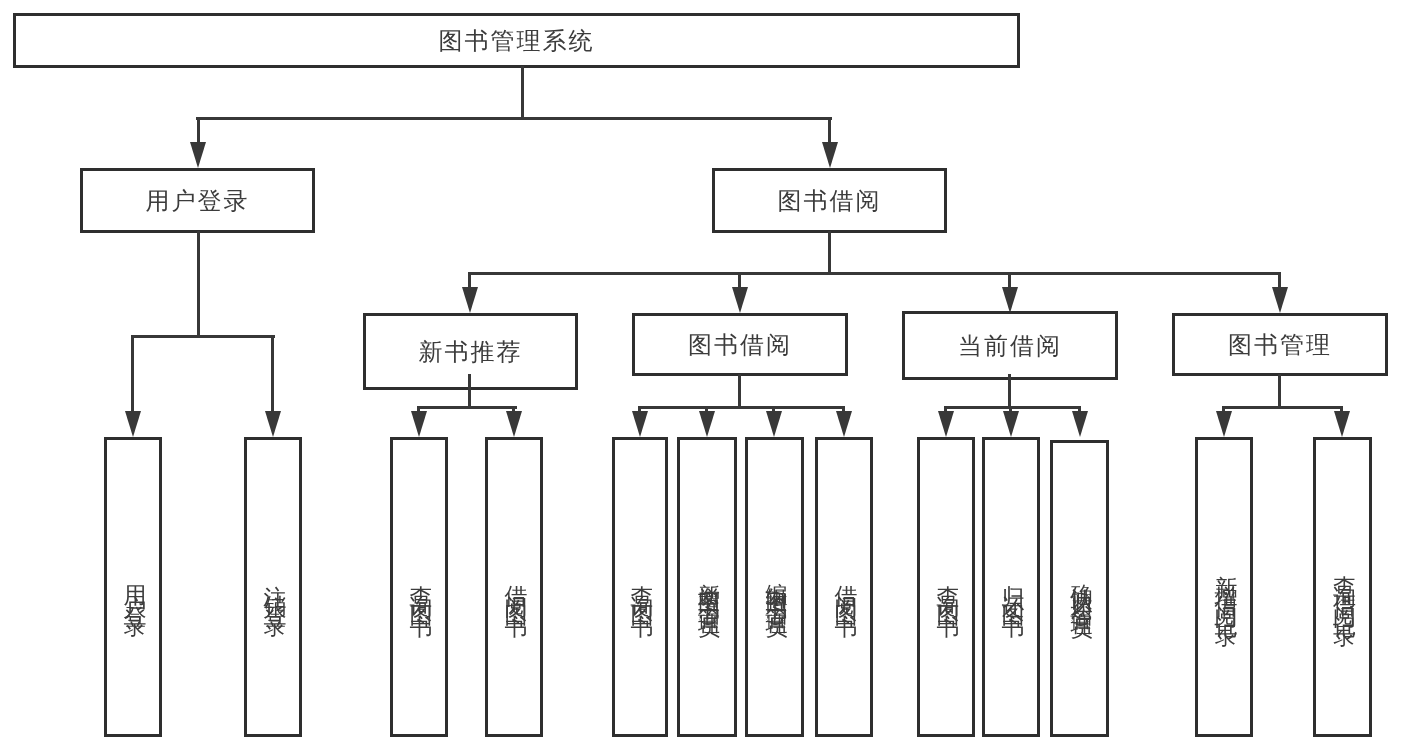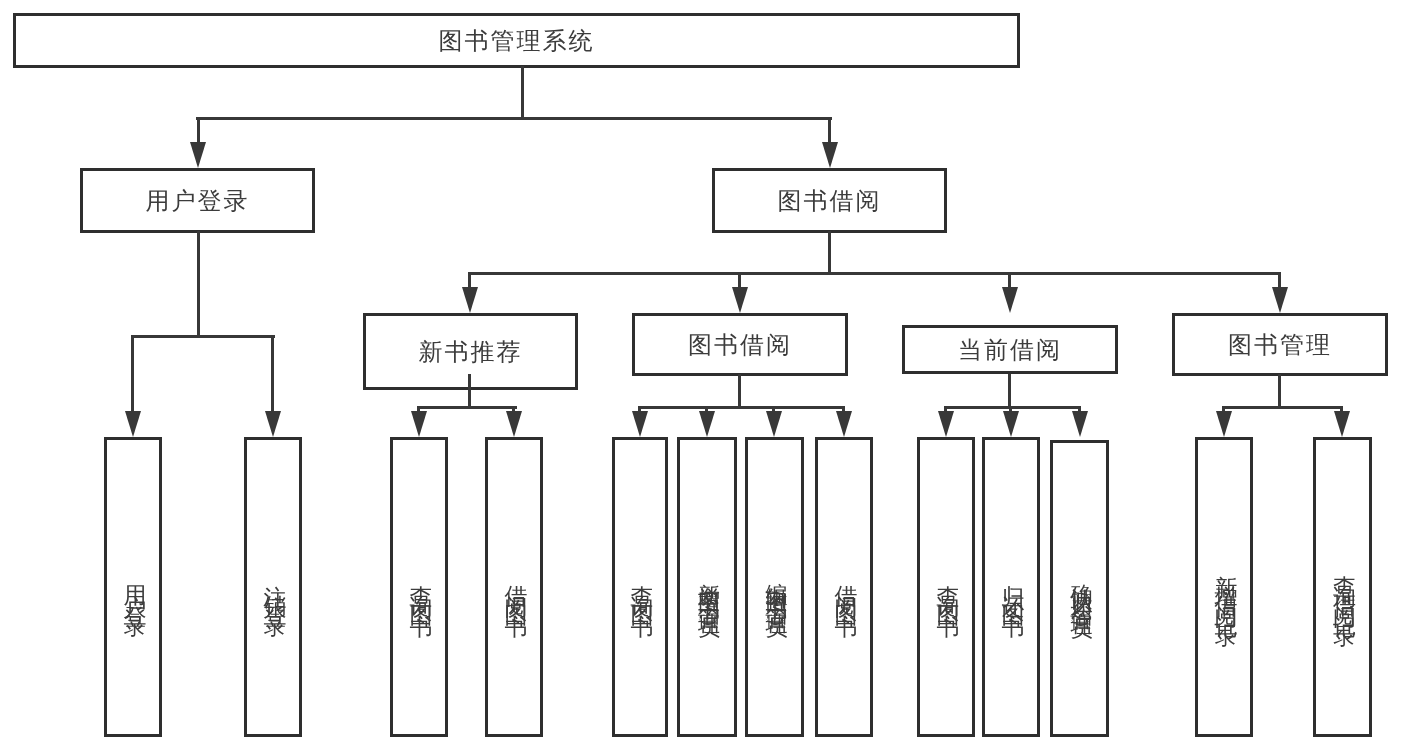--- a/index.html
+++ b/index.html
@@ -80,21 +80,21 @@
   <div class="arrow" style="left:1002px;top:287px"></div>
   <div class="vline" style="left:1278px;top:272px;height:18px"></div>
   <div class="arrow" style="left:1272px;top:287px"></div>
 
   <div class="node" style="left:363px;top:313px;width:215px;height:77px">
     <span>新书推荐</span>
   </div>
   <div class="node" style="left:632px;top:313px;width:216px;height:63px">
     <span>图书借阅</span>
   </div>
-  <div class="node" style="left:902px;top:325px;width:216px;height:49px">
+  <div class="node" style="left:902px;top:311px;width:216px;height:69px">
     <span>当前借阅</span>
   </div>
   <div class="node" style="left:1172px;top:313px;width:216px;height:63px">
     <span>图书管理</span>
   </div>
 
   <div class="vline" style="left:468px;top:374px;height:35px"></div>
   <div class="hline" style="left:417px;top:406px;width:100px"></div>
   <div class="vline" style="left:417px;top:406px;height:8px"></div>
   <div class="arrow" style="left:411px;top:411px"></div>

